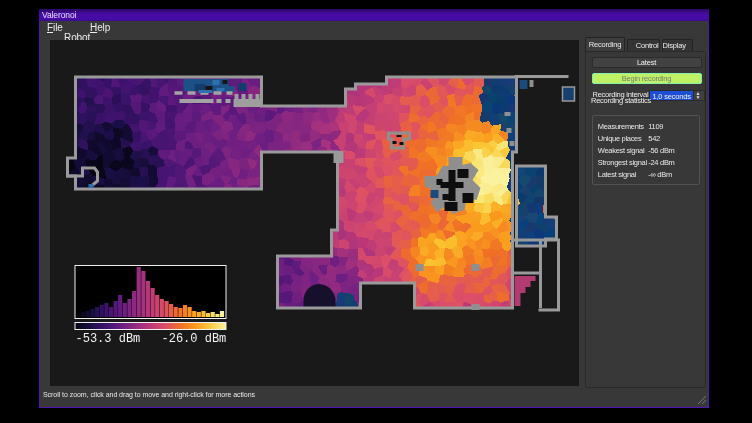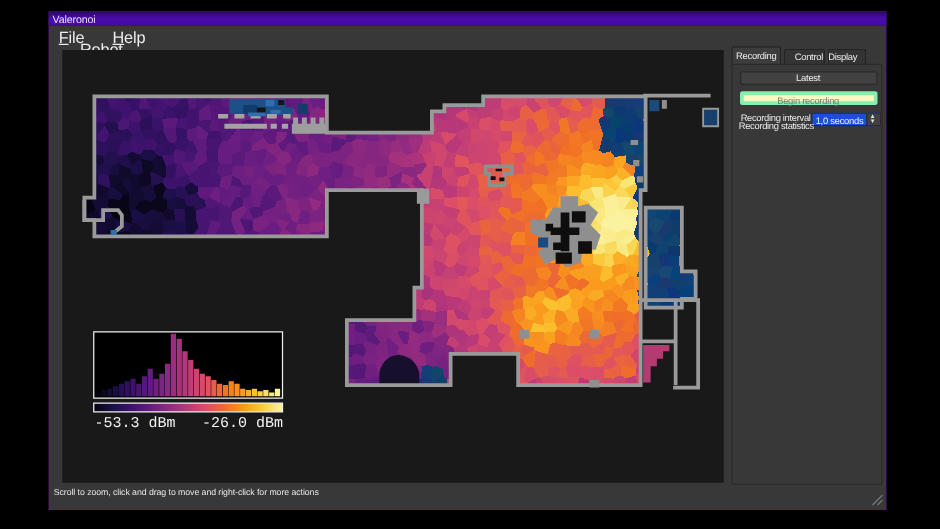--- a/index.html
+++ b/index.html
@@ -9,21 +9,21 @@
 </head>
 <body>
 
 <div style="position:absolute;left:39px;top:9px;width:670px;height:399px;background:#383838;border:1px solid #5214b4;border-top:none;filter:blur(0.35px);">
 
   <div style="position:absolute;left:-1px;top:0;width:670px;height:12px;background:linear-gradient(#2c0764 0%,#470ca7 45%,#470ca7 80%,#3c0a90 100%);">
 
     <div style="position:absolute;left:3px;top:0.5px;font-size:8.5px;letter-spacing:-0.1px;color:#e8e0f8;text-align:center;">Valeronoi</div>
   </div>
 
-  <div style="position:absolute;left:0;top:12px;width:668px;height:13px;background:#383838;font-size:13px;letter-spacing:-0.1px;color:#ececec;">
+  <div style="position:absolute;left:0;top:12px;width:668px;height:13px;background:#383838;font-size:10px;letter-spacing:-0.1px;color:#ececec;">
 
     <span style="position:absolute;left:7px;top:1px;"><u>F</u>ile</span>
 
     <span style="position:absolute;left:24px;top:11px;text-align:center;"><u>R</u>obot</span>
 
     <span style="position:absolute;left:50px;top:1px;"><u>H</u>elp</span>
   </div>
 
   <div style="position:absolute;left:9.5px;top:31px;width:528px;height:346px;background:#191919;"></div>
 
@@ -1123,35 +1123,52 @@
 
       <div style="position:absolute;left:48.5px;top:4.5px;width:33px;height:13px;background:#343434;border:1px solid #232323;border-bottom:none;border-radius:2px 2px 0 0;text-align:right;line-height:12px;">Control</div>
 
       <div style="position:absolute;left:83.5px;top:4.5px;width:31px;height:13px;background:#343434;border:1px solid #232323;border-bottom:none;border-radius:2px 2px 0 0;text-align:left;line-height:12px;">Display</div>
     </div>
 
     <div style="position:absolute;left:6.5px;top:17px;width:121px;height:336.5px;border:1px solid #2a2a2a;border-radius:2px;background:#383838;">
 
       <div style="position:absolute;left:6px;top:4.5px;width:110px;height:11px;background:#424242;border:1px solid #2a2a2a;border-radius:2px;font-size:7.5px;letter-spacing:-0.2px;color:#f0f0f0;text-align:center;line-height:10px;">Latest</div>
 
-      <div style="position:absolute;left:6px;top:20.5px;width:110px;height:11px;background:#fef9c3;border:3px solid #86efac;border-radius:2px;font-size:7.5px;letter-spacing:-0.2px;color:#787878;text-align:center;line-height:10px;">Begin recording</div>
+      <div style="position:absolute;left:6px;top:20.5px;width:110px;height:11px;background:#bef264;border:1px solid #86efac;border-radius:2px;font-size:7.5px;letter-spacing:-0.2px;color:#787878;text-align:center;line-height:10px;">Begin recording</div>
 
       <div style="position:absolute;left:7px;top:38px;font-size:7.5px;letter-spacing:-0.25px;color:#ececec;white-space:nowrap;">Recording interval</div>
 
       <div style="position:absolute;left:63px;top:37.5px;width:56px;height:11px;background:#1d4ed8;border:1px solid #2a2a2a;">
         <span style="position:absolute;left:3px;top:1.5px;font-size:7.5px;letter-spacing:-0.2px;color:#f0f0f0;white-space:nowrap;">1,0 seconds</span>
 
         <div style="position:absolute;right:0;top:0;width:11px;height:100%;background:#404040;border-left:1px solid #2a2a2a;">
           <div style="position:absolute;left:2px;top:-0.5px;font-size:5px;color:#ddd;">▲</div>
           <div style="position:absolute;left:2px;bottom:-0.5px;font-size:5px;color:#ddd;">▼</div>
         </div>
       </div>
 
       <div style="position:absolute;left:5.5px;top:44px;font-size:7.5px;letter-spacing:-0.25px;color:#ececec;white-space:nowrap;">Recording statistics</div>
 
+      <div style="position:absolute;left:6.8px;top:62.5px;width:107.5px;height:70px;border:1px solid #515151;border-radius:2px;font-size:7.5px;letter-spacing:-0.3px;color:#e8e8e8;white-space:nowrap;">
+
+        <div style="position:absolute;left:4.5px;top:6px;">Measurements</div>
+          <div style="position:absolute;left:55px;top:6px;">1109</div>
+
+        <div style="position:absolute;left:4.5px;top:18px;">Unique places</div>
+          <div style="position:absolute;left:55px;top:18px;">542</div>
+
+        <div style="position:absolute;left:4.5px;top:30px;">Weakest signal</div>
+          <div style="position:absolute;left:55px;top:30px;">-56 dBm</div>
+
+        <div style="position:absolute;left:4.5px;top:42px;">Strongest signal</div>
+          <div style="position:absolute;left:55px;top:42px;">-24 dBm</div>
+
+        <div style="position:absolute;left:4.5px;top:54px;">Latest signal</div>
+          <div style="position:absolute;left:55px;top:54px;">-∞ dBm</div>
+      </div>
     </div>
   </div>
 
   <div style="position:absolute;left:0;top:380px;width:668px;height:18px;background:#383838;">
 
     <div style="position:absolute;left:3px;top:2px;font-size:7px;letter-spacing:-0.05px;color:#e8e8e8;">Scroll to zoom, click and drag to move and right-click for more actions</div>
 
     <svg style="position:absolute;right:1px;bottom:2px" width="10" height="10">
         <path d="M9,1 L1,9 M9,5 L5,9" stroke="#777" stroke-width="1" fill="none"></path>
       </svg>

